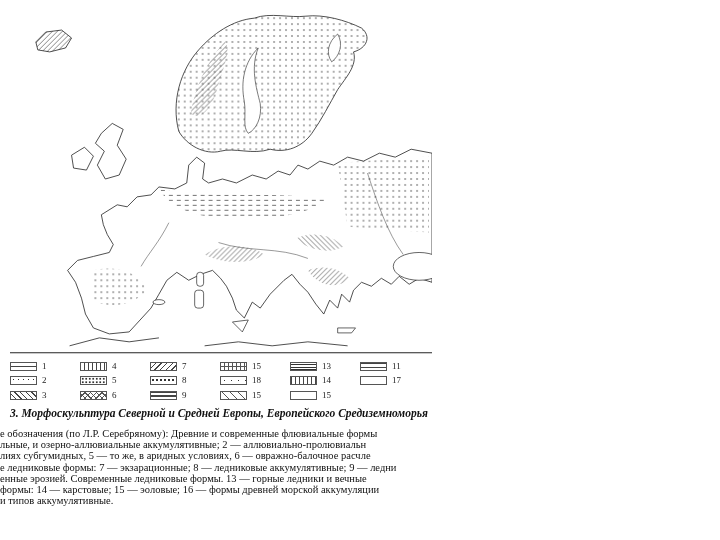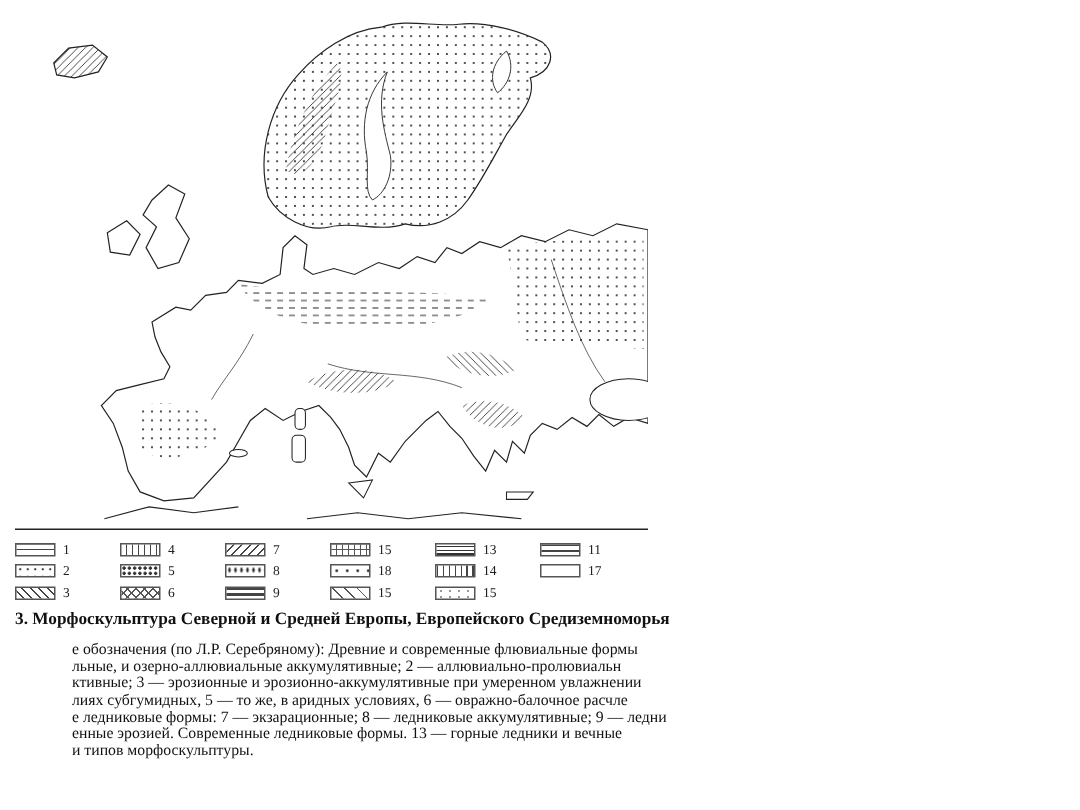--- a/index.html
+++ b/index.html
@@ -31,27 +31,27 @@
   .p11{background-image:radial-gradient(#333 0.8px,transparent 1px);background-size:7px 7px;}
   .p12{background-image:repeating-linear-gradient(45deg,#fff 0 5px,#555 5px 5.8px);}
   .p13{background-image:repeating-linear-gradient(0deg,#333 0 1px,#fff 1px 2.5px);}
   .p14{background-image:repeating-linear-gradient(90deg,#444 0 1px,#fff 1px 4px);}
   .p15{background-image:radial-gradient(#333 0.6px,transparent 0.8px);background-size:6px 4px;}
   .p16{background-image:repeating-linear-gradient(0deg,#fff 0 2px,#444 2px 3px,#fff 3px 6px,#444 6px 7px);}
   .p17{background:#fff;}
   
   .fig-title{
     position:absolute;left:10px;top:407px;width:710px;
-    font-size:11.5px;font-weight:bold;white-space:nowrap;color:#111;
+    font-size:11.5px;font-weight:bold;font-style:italic;white-space:nowrap;color:#111;
   }
   .caption{
     position:absolute;left:0;top:428px;width:720px;
     font-size:10.5px;line-height:11.2px;color:#111;
   }
-  .caption .cap-line{white-space:nowrap;overflow:hidden;padding-left:48px;}
+  .caption .cap-line{white-space:nowrap;overflow:hidden;}
 </style>
 </head>
 <body>
 
 <div class="page">
 
   <div class="map-area">
     <svg viewBox="0 0 425 352" xmlns="http://www.w3.org/2000/svg">
       <defs>
         <pattern id="dots" width="6" height="6" patternUnits="userSpaceOnUse">
@@ -198,20 +198,20 @@
         <span class="sw p17"></span>
         <span class="lnum">17</span>
       </div>
   </div>
 
   <div class="fig-title">3.  Морфоскульптура Северной и Средней Европы, Европейского Средиземноморья</div>
 
   <div class="caption">
     <div class="cap-line">е обозначения (по Л.Р. Серебряному): Древние и современные флювиальные формы</div>
     <div class="cap-line">льные, и озерно-аллювиальные аккумулятивные; 2 — аллювиально-пролювиальн</div>
-    <div class="cap-line">ктивные; 3 — эрозионные и эрозионно-аккумулятивные при умеренном увлажнении</div>
     <div class="cap-line">лиях субгумидных, 5 — то же, в аридных условиях, 6 — овражно-балочное расчле</div>
     <div class="cap-line">е ледниковые формы: 7 — экзарационные; 8 — ледниковые аккумулятивные; 9 — ледни</div>
     <div class="cap-line">енные эрозией. Современные ледниковые формы. 13 — горные ледники и вечные</div>
-    <div class="cap-line">и типов морфоскульптуры.</div>
+    <div class="cap-line">формы: 14 — карстовые; 15 — эоловые; 16 — формы древней морской аккумуляции</div>
+    <div class="cap-line">и типов аккумулятивные.</div>
   </div>
 
 </div>
 
 </body></html>

